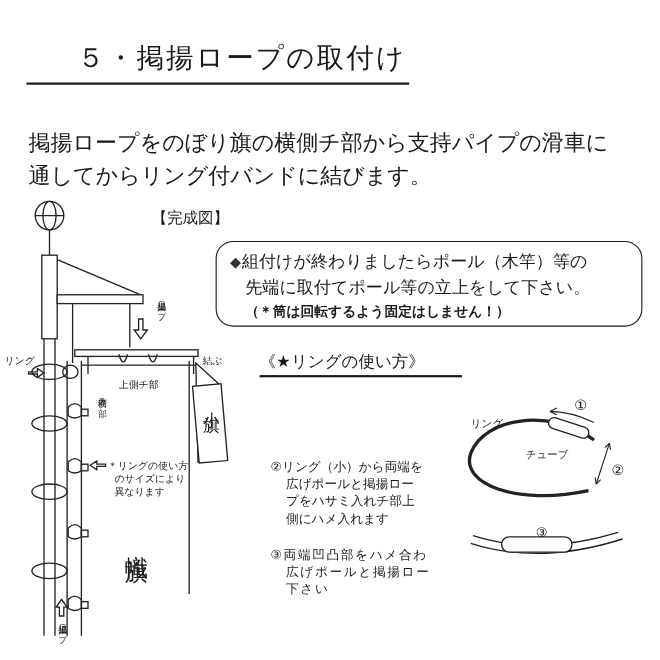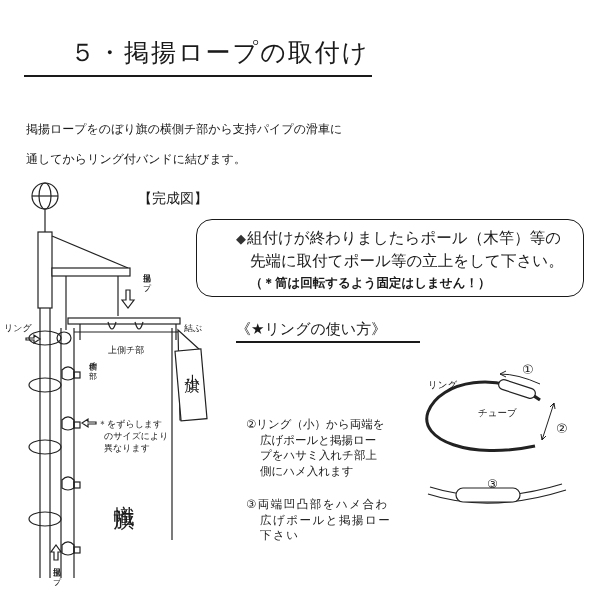--- a/index.html
+++ b/index.html
@@ -1,24 +1,24 @@
 <!DOCTYPE html>
 <html><head>
 <meta charset="utf-8">
 <style>
   html, body { margin:0; padding:0; background:#ffffff; }
   body { width:600px; height:600px; position:relative; overflow:hidden;
          font-family:"DejaVu Sans", sans-serif; color:#1a1a1a; }
   .abs { position:absolute; }
   .title { left:26px; top:36px; font-size:25px; letter-spacing:2px; white-space:nowrap;margin-left:44px; }
   .title-underline { left:24px; top:75px; width:348px; height:2px; background:#1a1a1a; }
-  .intro { left:26px; top:114px; font-size:12px; line-height:30px; white-space:nowrap; }
+  .intro { left:26px; top:114px; font-size:20px; line-height:30px; white-space:nowrap; }
   .caption { left:138px; top:190px; font-size:14px; }
   .notice { left:196px; top:219px; width:386px; height:76px; border:1.6px solid #1a1a1a; border-radius:16px; }
-  .notice-line { position:absolute; white-space:nowrap;margin-left:27px; }
+  .notice-line { position:absolute; white-space:nowrap; }
   .n1 { left:12px; top:8px; font-size:15.5px; }
   .n2 { left:26px; top:31px; font-size:15.5px;text-align:center; }
   .n3 { left:26px; top:55px; font-size:12.5px;font-weight:bold; }
   .diamond { color:#333; font-size:13px; margin-right:1px; }
   .ring-title { left:236px; top:320px; font-size:15px; white-space:nowrap; }
   .ring-title-ul { left:236px; top:341px; width:184px; height:1.5px; background:#1a1a1a; }
   .step { font-size:11.5px; line-height:15.5px; white-space:nowrap; }
   .step .ind { padding-left:14px; }
   .s1 { left:246px; top:368px; }
   .s2 { left:246px; top:417px; }
@@ -105,21 +105,21 @@
   <rect x="456" y="488" width="64" height="14" rx="7" fill="#fff"></rect>
 </svg>
 
 <div class="abs caption">【完成図】</div>
 <div class="abs vlbl" style="left:140px;top:268px;">掲揚ロープ</div>
 <div class="abs lbl" style="left:184px;top:322px;">結ぶ</div>
 <div class="abs lbl" style="left:4px;top:322px;">リング</div>
 <div class="abs lbl" style="left:108px;top:344px;">上側チ部</div>
 <div class="abs vlbl" style="left:86px;top:356px;">横側チ部</div>
 <div class="abs lbl" style="left:98px;top:418px;line-height:12px;">
-  <div>＊をずらします</div>
+  <div>＊リングの使い方</div>
   <div style="padding-left:6px">のサイズにより</div>
   <div style="padding-left:6px">異なります</div>
 </div>
 <div class="abs small-flag-text" style="left:182px;top:362px;">小旗</div>
 <div class="abs big" style="left:110px;top:488px;">幟旗</div>
 <div class="abs vlbl" style="left:50px;top:562px;">掲揚ロープ</div>
 
 <div class="abs notice">
   <div class="notice-line n1">
     <span class="diamond">◆</span><span>組付けが終わりましたらポール（木竿）等の</span>

